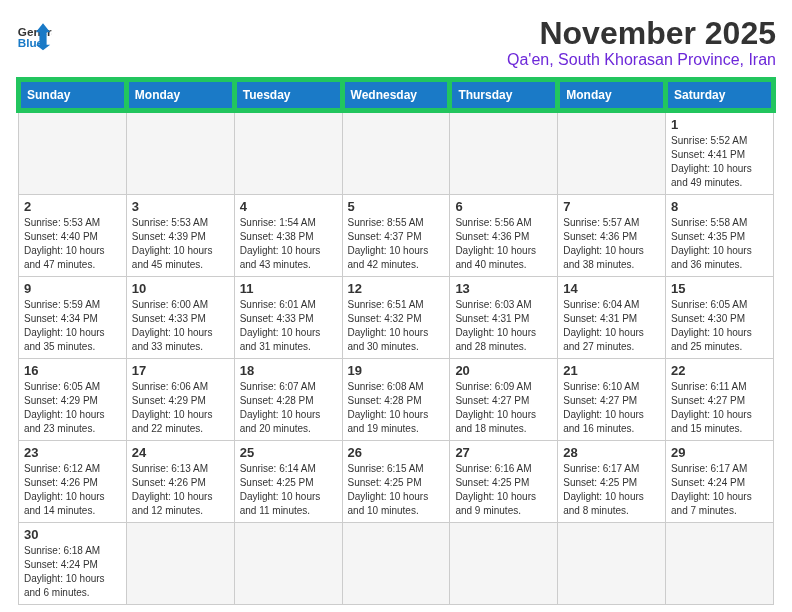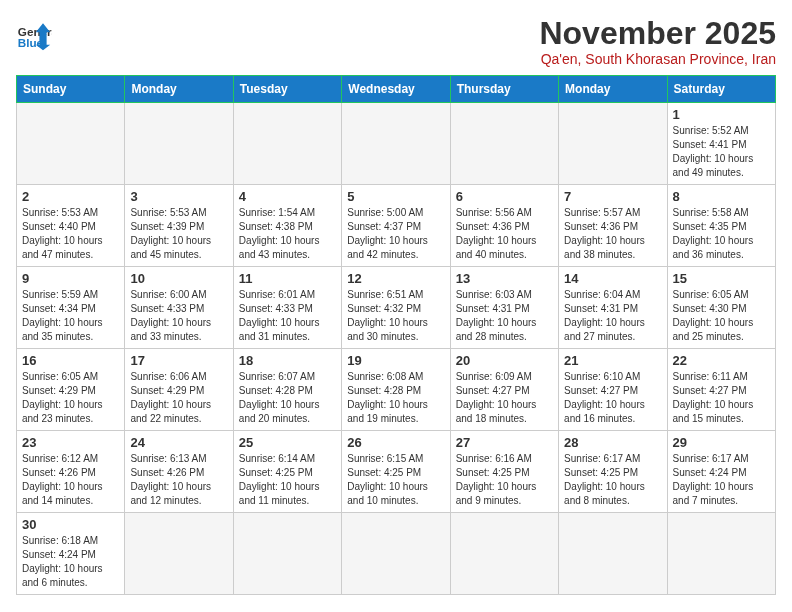--- a/index.html
+++ b/index.html
@@ -28,36 +28,36 @@
     .title-block {
       text-align: right;
     }
     .calendar-title {
       font-size: 32px;
       font-weight: bold;
       color: #333;
       line-height: 1.1;
     }
     .calendar-subtitle {
-      font-size: 14px;
-      color: #b91c1c;
+      font-size: 16px;
+      color: #6d28d9;
     }
     table {
       width: 100%;
       border-collapse: collapse;
       table-layout: fixed;
     }
     th {
       background-color: #1a7ac7;
       color: #fff;
       font-size: 12px;
       font-weight: bold;
       text-align: left;
       padding: 6px 6px;
-      border: 1px solid #22c55e;
+      border: 5px solid #22c55e;
     }
     td {
       border: 1px solid #ccc;
       vertical-align: top;
       padding: 4px 5px;
       font-size: 9.5px;
       color: #333;
       height: 80px;
       background: #fff;
     }
@@ -139,21 +139,21 @@
 Daylight: 10 hours and 45 minutes.</div>
         </td>
         <td>
           <span class="day-number">4</span>
           <div class="day-info">Sunrise: 1:54 AM
 Sunset: 4:38 PM
 Daylight: 10 hours and 43 minutes.</div>
         </td>
         <td>
           <span class="day-number">5</span>
-          <div class="day-info">Sunrise: 5:00 AM
+          <div class="day-info">Sunrise: 8:55 AM
 Sunset: 4:37 PM
 Daylight: 10 hours and 42 minutes.</div>
         </td>
         <td>
           <span class="day-number">6</span>
           <div class="day-info">Sunrise: 5:56 AM
 Sunset: 4:36 PM
 Daylight: 10 hours and 40 minutes.</div>
         </td>
         <td>

